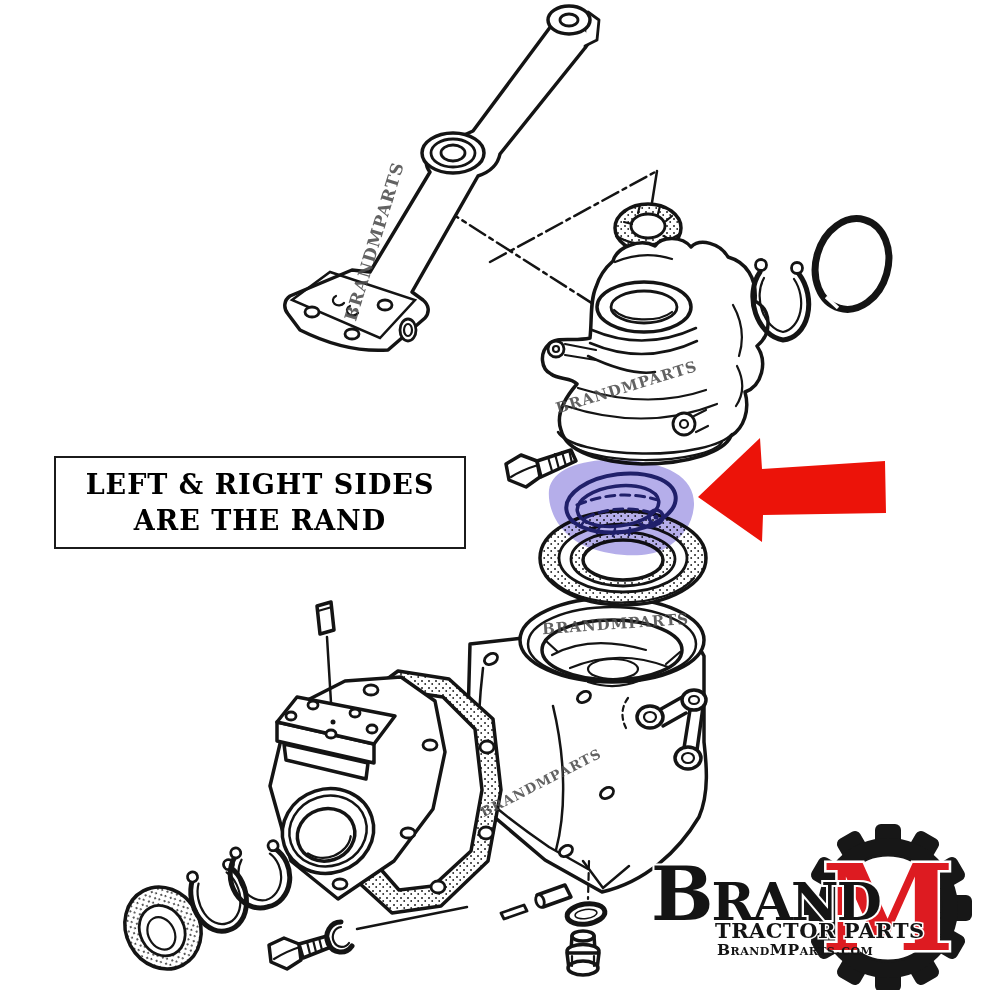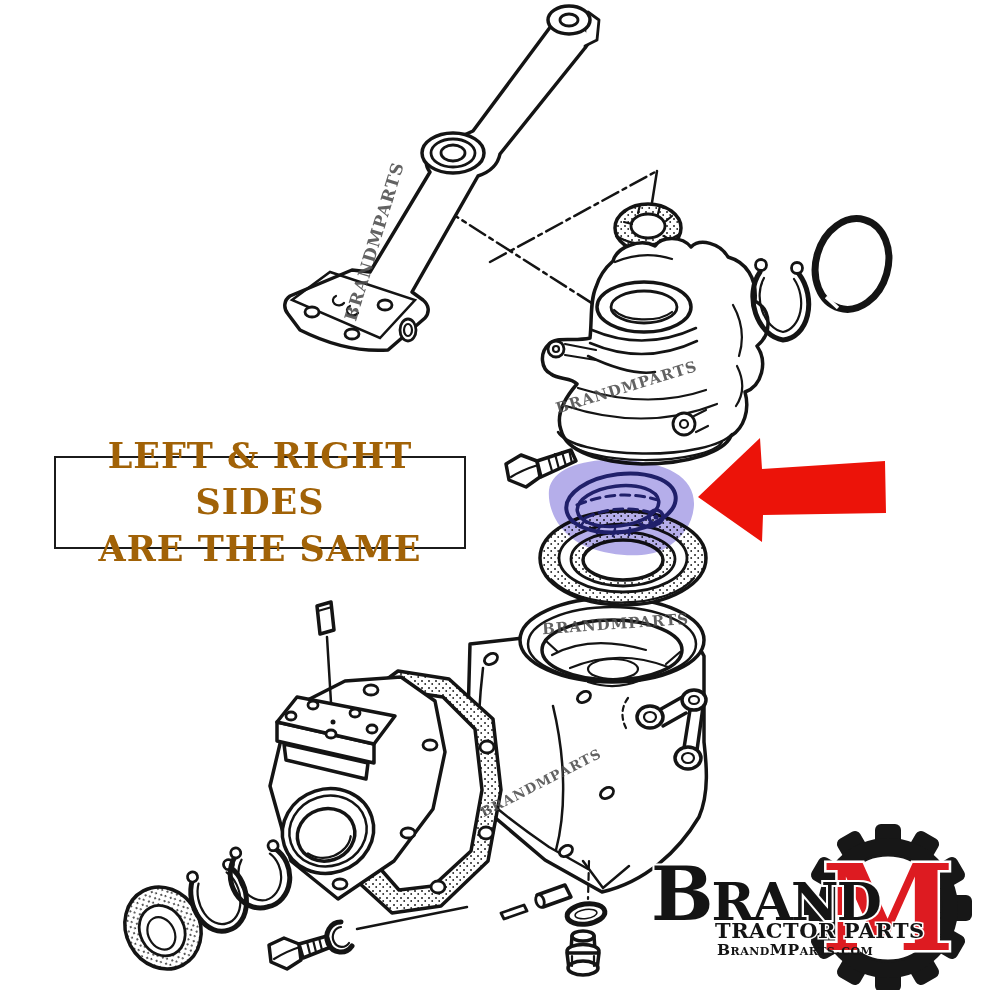--- a/index.html
+++ b/index.html
@@ -12,22 +12,22 @@
   .l2{fill:none;stroke:#141414;stroke-width:2.2;stroke-linecap:round}
   .l3{fill:none;stroke:#141414;stroke-width:3.5;stroke-linecap:round}
   .l5{fill:none;stroke:#141414;stroke-width:5;stroke-linecap:round}
   .sp{fill:url(#stip);stroke:#141414;stroke-width:3.5;stroke-linejoin:round}
   .wm{font-family:"DejaVu Serif",serif;font-weight:bold;fill:#4d4d4d;opacity:.88;letter-spacing:1px}
   .navy{stroke:#20206a;fill:none;stroke-linecap:round}
   .note-box{
     position:absolute;left:54px;top:456px;width:408px;height:89px;
     background:#fff;border:2.5px solid #1b1b1b;
     display:flex;flex-direction:column;align-items:center;justify-content:center;
-    font-family:"DejaVu Serif",serif;font-weight:bold;font-size:35px;
-    color:#a16207;letter-spacing:1px;line-height:1.32;text-align:center;z-index:4;
+    font-family:"DejaVu Serif",serif;font-weight:bold;font-size:27px;
+    color:#000000;letter-spacing:1px;line-height:1.32;text-align:center;z-index:4;
   }
   .logo-svg{left:645px;top:812px;z-index:5;}
   .logo-brand{font-family:"DejaVu Serif",serif;font-weight:bold;fill:#141414;letter-spacing:-2px;}
   .logo-tag{font-family:"DejaVu Serif",serif;font-weight:bold;font-size:21px;fill:#141414;letter-spacing:.5px;}
   .logo-site{font-family:"DejaVu Serif",serif;font-weight:bold;font-size:15.5px;fill:#141414;font-variant:small-caps;letter-spacing:.5px;}
   .logo-m{font-family:"DejaVu Serif",serif;font-weight:bold;font-size:120px;fill:#dd1b21;stroke:#fff;stroke-width:5;paint-order:stroke;}
 </style>
 </head>
 <body>
 
@@ -252,21 +252,21 @@
   <polygon points="698,497 760,438 762,469 885,461 886,513 763,515 762,542" fill="#ec1309"></polygon>
 
   <text class="wm" x="380" y="243" font-size="17" text-anchor="middle" transform="rotate(-73 380 243)">BRANDMPARTS</text>
   <text class="wm" x="628" y="392" font-size="15" text-anchor="middle" transform="rotate(-17 628 392)">BRANDMPARTS</text>
   <text class="wm" x="616" y="629" font-size="15" text-anchor="middle" transform="rotate(-4 616 629)">BRANDMPARTS</text>
   <text class="wm" x="543" y="787" font-size="13.5" text-anchor="middle" transform="rotate(-27 543 787)">BRANDMPARTS</text>
 </svg>
 
 <div class="note-box">
   <div>LEFT &amp; RIGHT SIDES</div>
-  <div>ARE THE SAME</div>
+  <div>ARE THE RAND</div>
 </div>
 
 <svg class="logo-svg" width="335" height="178" viewBox="0 0 335 178">
   <g transform="translate(243,96)">
     <g fill="#171717">
       <rect x="-13" y="-84" width="26" height="30" rx="6" transform="rotate(0)"></rect>
       <rect x="-13" y="-84" width="26" height="30" rx="6" transform="rotate(30)"></rect>
       <rect x="-13" y="-84" width="26" height="30" rx="6" transform="rotate(60)"></rect>
       <rect x="-13" y="-84" width="26" height="30" rx="6" transform="rotate(90)"></rect>
       <rect x="-13" y="-84" width="26" height="30" rx="6" transform="rotate(120)"></rect>

